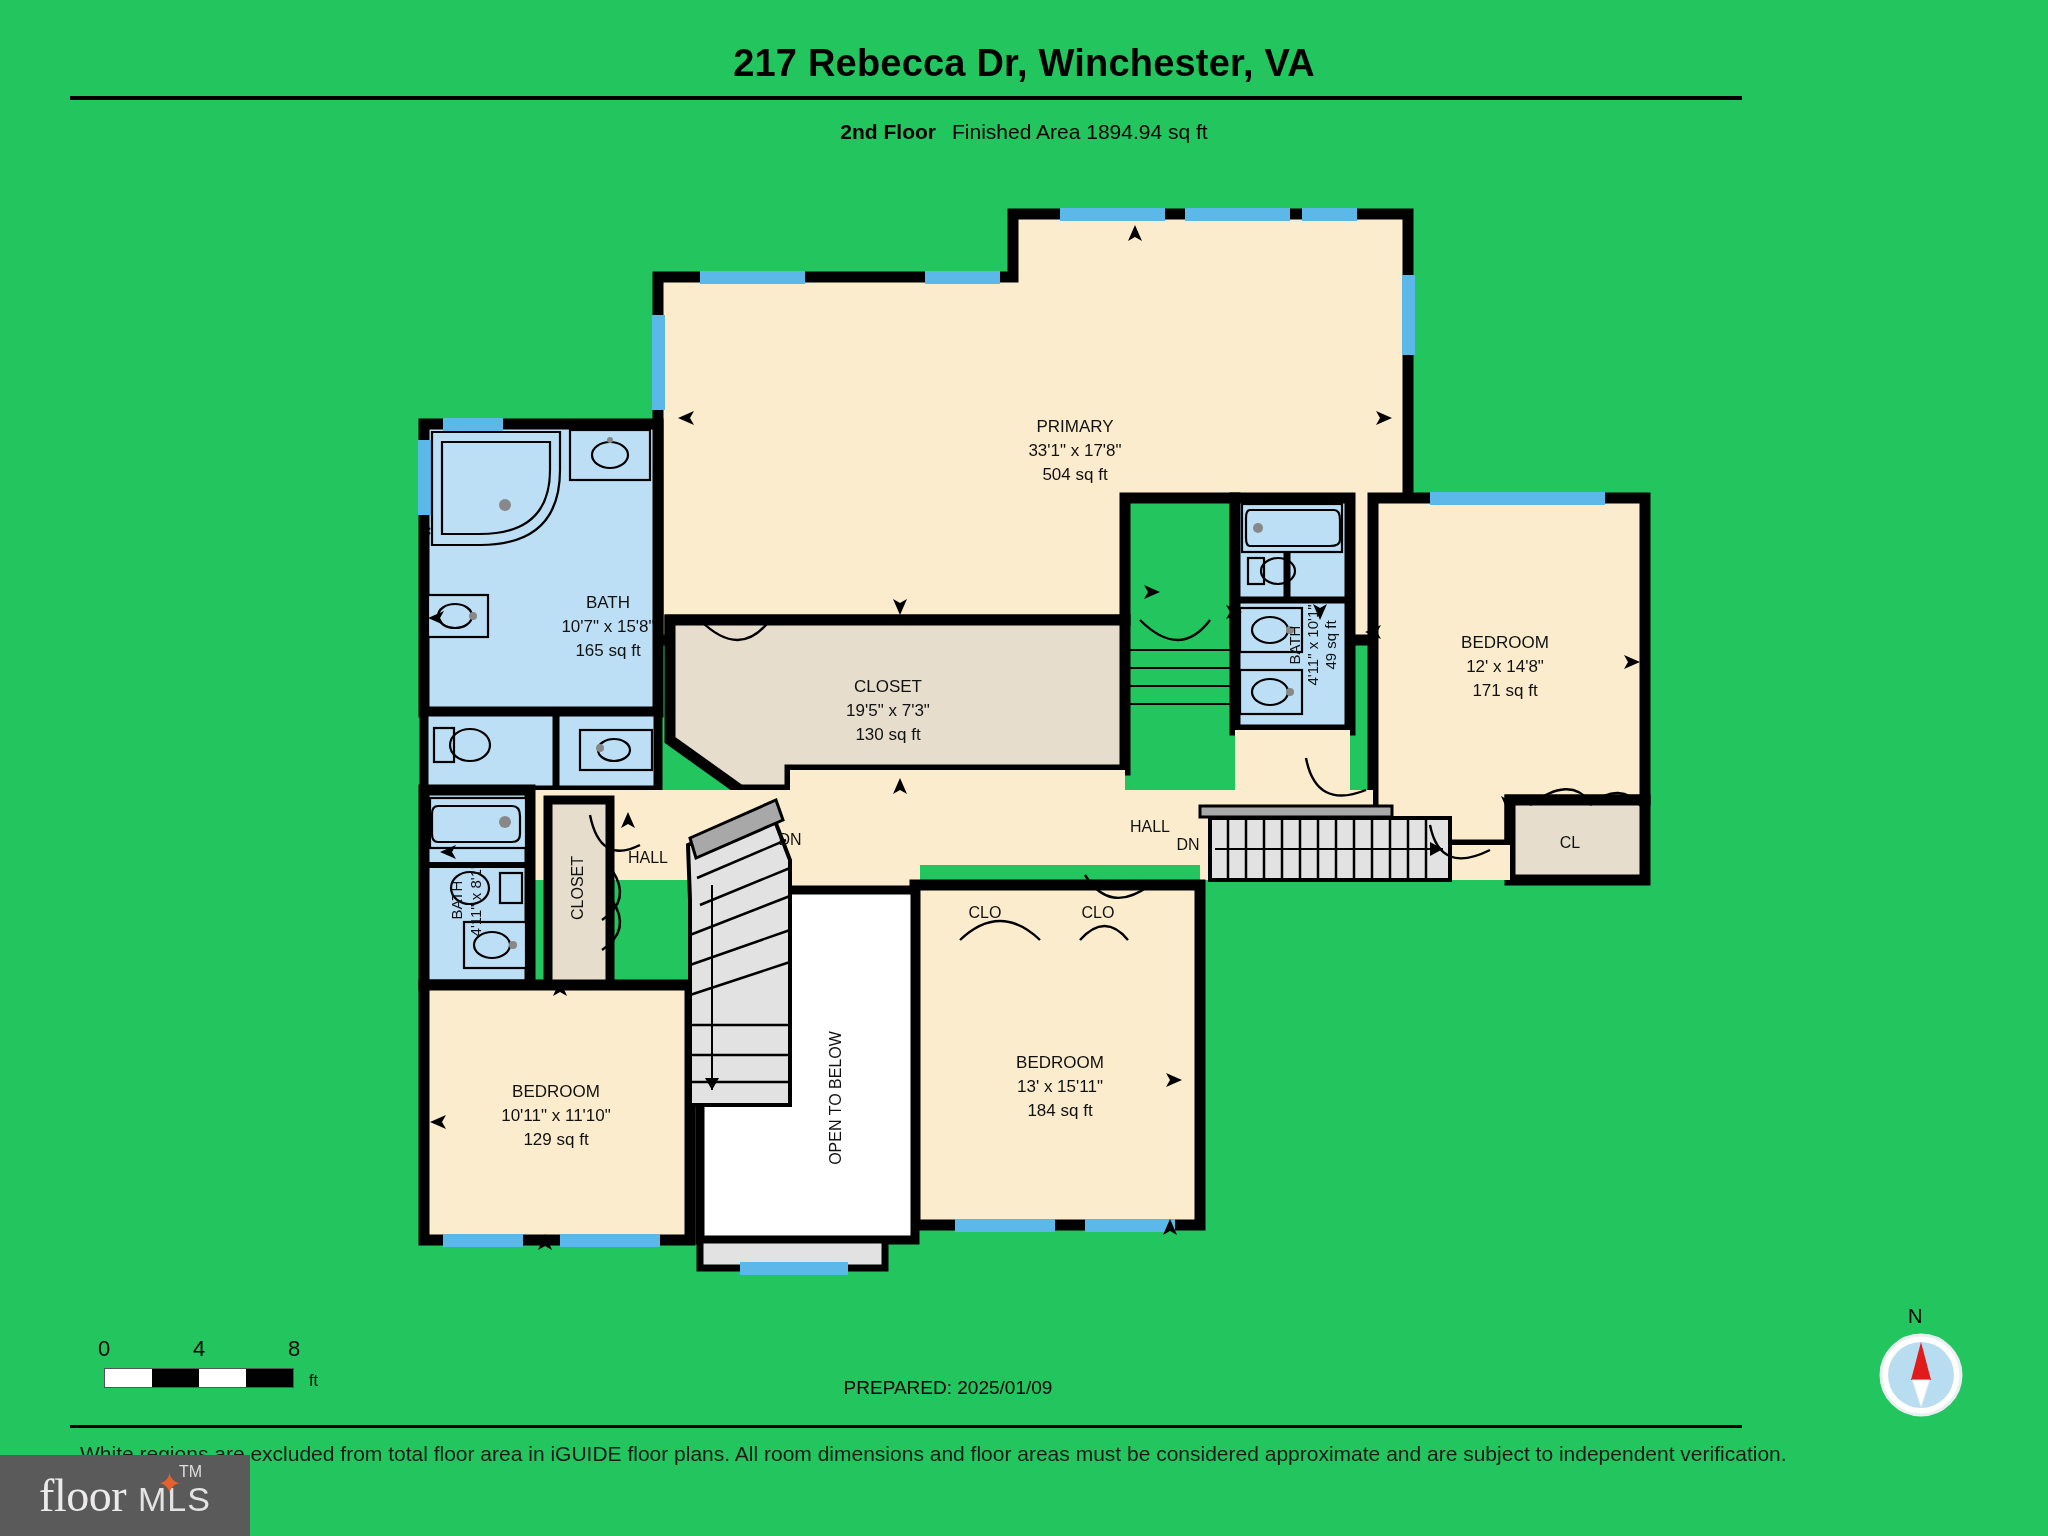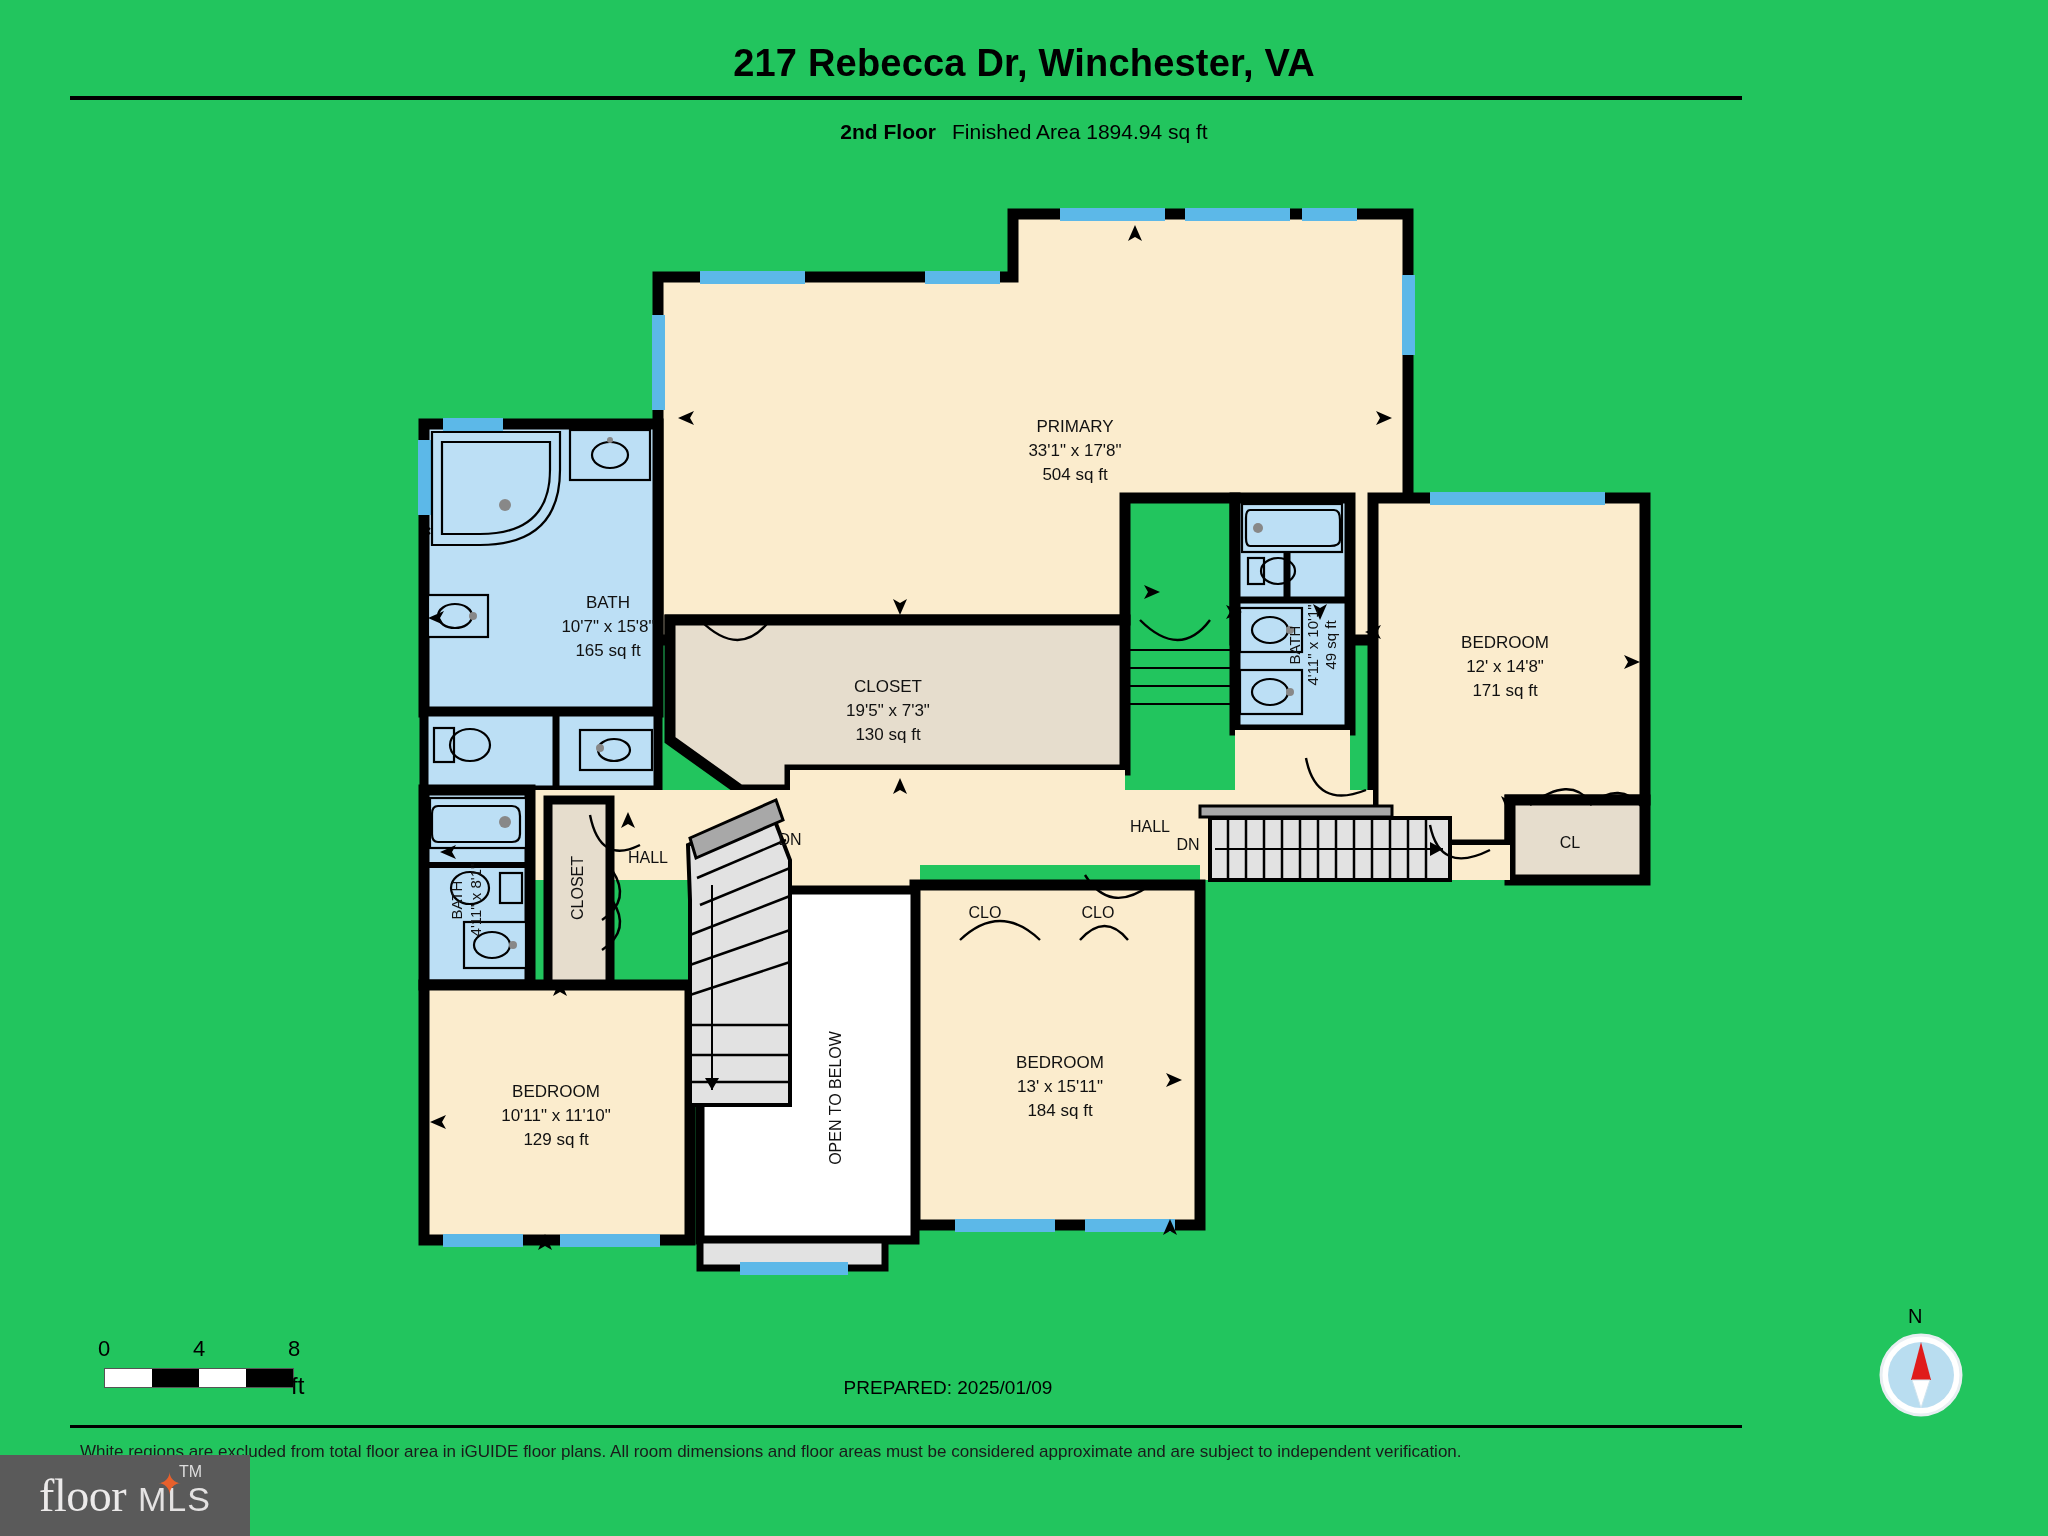--- a/index.html
+++ b/index.html
@@ -70,21 +70,21 @@
     width: 1896px;
     text-align: center;
     font-size: 19px;
     color: #000;
   }
   .disclaimer {
     position: absolute;
     top: 1442px;
     left: 80px;
     width: 1900px;
-    font-size: 17px;
+    font-size: 21px;
     color: #1a1a1a;
     white-space: nowrap;
   }
   .brand {
     position: absolute;
     left: 0;
     top: 1455px;
     width: 250px;
     height: 81px;
     background: #5a5a5a;
@@ -149,23 +149,23 @@
   }
   .scale-ticks b {
     position: absolute;
     font-size: 22px;
     font-weight: normal;
     color: #000;
     transform: translateX(-50%);
   }
   .scale-unit {
     position: absolute;
-    left: 291px;
+    left: 309px;
     top: 1372px;
-    font-size: 24px;
+    font-size: 16px;
     color: #000;
   }
   
   .compass {
     position: absolute;
     left: 1878px;
     top: 1332px;
     width: 86px;
     height: 86px;
   }

